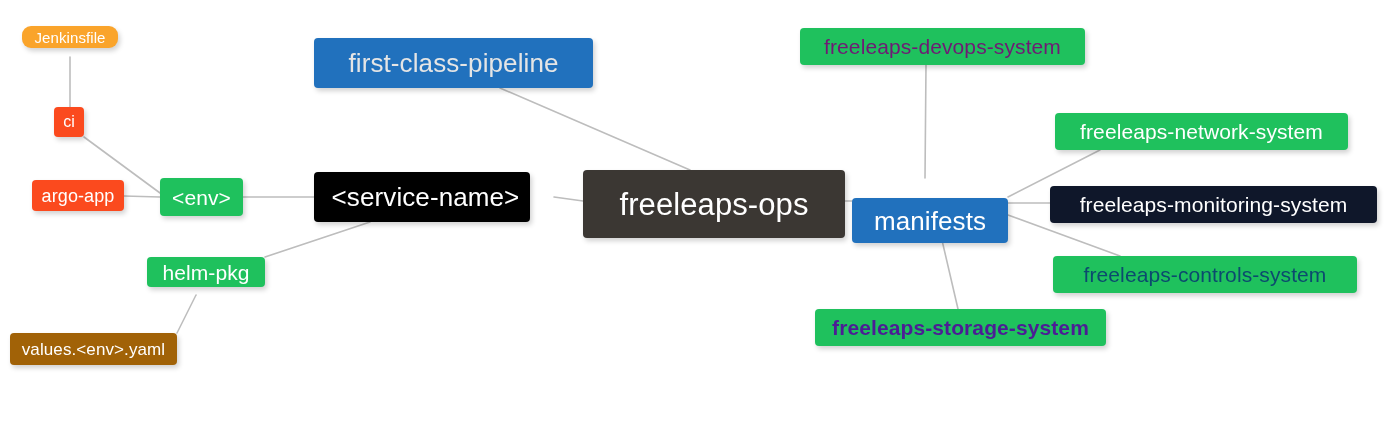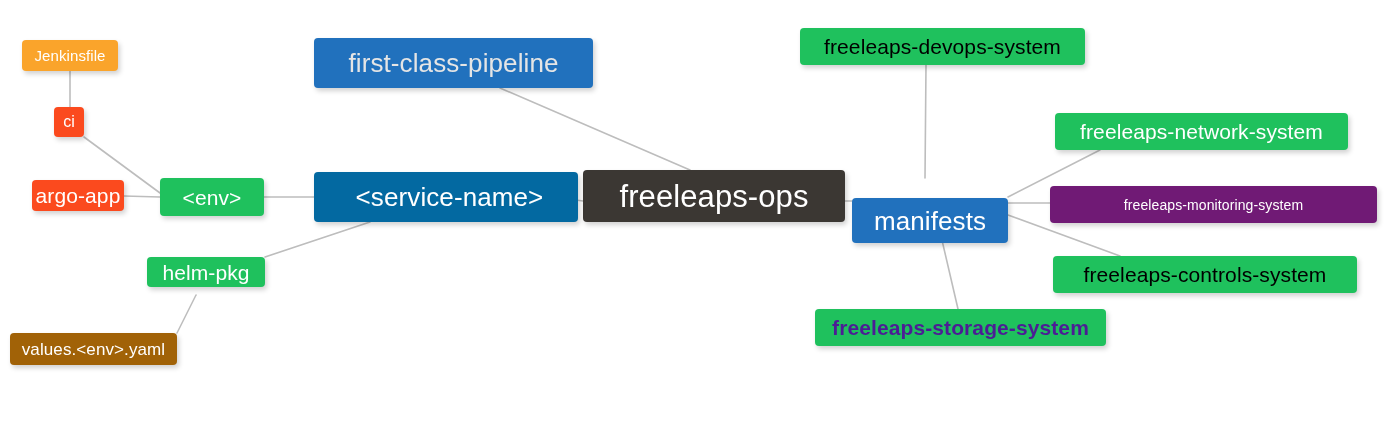--- a/index.html
+++ b/index.html
@@ -60,60 +60,60 @@
       <path d="M 500,88 L 690,170" stroke="#bdbdbd" stroke-width="1.6" fill="none" stroke-linecap="round"></path>
       <path d="M 845,201 L 852,201" stroke="#bdbdbd" stroke-width="1.6" fill="none" stroke-linecap="round"></path>
       <path d="M 925,178 L 926,65" stroke="#bdbdbd" stroke-width="1.6" fill="none" stroke-linecap="round"></path>
       <path d="M 1008,197 L 1100,150" stroke="#bdbdbd" stroke-width="1.6" fill="none" stroke-linecap="round"></path>
       <path d="M 1008,203 L 1050,203" stroke="#bdbdbd" stroke-width="1.6" fill="none" stroke-linecap="round"></path>
       <path d="M 1008,215 L 1120,256" stroke="#bdbdbd" stroke-width="1.6" fill="none" stroke-linecap="round"></path>
       <path d="M 938,223 L 958,309" stroke="#bdbdbd" stroke-width="1.6" fill="none" stroke-linecap="round"></path>
     </svg>
 
   <div id="node-layer">
-      <div class="node" style="left: 583px; top: 170px; width: 262px; height: 52px; background: rgb(59, 55, 51); font-size: 31px; color: rgb(255, 255, 255);">
+      <div class="node" style="left: 583px; top: 170px; width: 262px; height: 68px; background: rgb(59, 55, 51); font-size: 31px; color: rgb(255, 255, 255);">
         <span class="node-label">freeleaps-ops</span>
       </div>
-      <div class="node" style="left: 314px; top: 172px; width: 264px; height: 50px; background: #0369a1; font-size: 26px; color: rgb(255, 255, 255); padding-left: 17px;">
+      <div class="node" style="left: 314px; top: 172px; width: 216px; height: 50px; background: #000000; font-size: 26px; color: rgb(255, 255, 255); padding-left: 17px;">
         <span class="node-label">&lt;service-name&gt;</span>
       </div>
       <div class="node" style="left: 852px; top: 178px; width: 156px; height: 45px; background: rgb(33, 113, 189); font-size: 26px; color: rgb(255, 255, 255); margin-top: 20px;">
         <span class="node-label">manifests</span>
       </div>
       <div class="node" style="left: 314px; top: 38px; width: 279px; height: 50px; background: rgb(33, 113, 189); font-size: 26px; color: #e5e5e5;">
         <span class="node-label">first-class-pipeline</span>
       </div>
-      <div class="node" style="left: 160px; top: 178px; width: 104px; height: 38px; background: rgb(31, 193, 93); font-size: 21px; color: rgb(255, 255, 255);">
+      <div class="node" style="left: 160px; top: 178px; width: 83px; height: 38px; background: rgb(31, 193, 93); font-size: 21px; color: rgb(255, 255, 255);">
         <span class="node-label">&lt;env&gt;</span>
       </div>
       <div class="node" style="left: 147px; top: 257px; width: 118px; height: 30px; background: rgb(31, 193, 93); font-size: 21px; color: rgb(255, 255, 255);">
         <span class="node-label">helm-pkg</span>
       </div>
-      <div class="node" style="left: 32px; top: 180px; width: 92px; height: 31px; background: rgb(251, 74, 30); font-size: 21px; color: rgb(255, 255, 255);">
+      <div class="node" style="left: 32px; top: 180px; width: 92px; height: 31px; background: rgb(251, 74, 30); font-size: 18px; color: rgb(255, 255, 255);">
         <span class="node-label">argo-app</span>
       </div>
       <div class="node" style="left: 54px; top: 107px; width: 30px; height: 30px; background: rgb(251, 74, 30); font-size: 16px; color: rgb(255, 255, 255);">
         <span class="node-label">ci</span>
       </div>
-      <div class="node" style="left: 22px; top: 40px; width: 96px; height: 31px; background: rgb(250, 164, 43); font-size: 15px; color: rgb(255, 255, 255);">
+      <div class="node" style="left: 22px; top: 26px; width: 96px; height: 22px; background: rgb(250, 164, 43); font-size: 15px; color: rgb(255, 255, 255); border-radius: 9px;">
         <span class="node-label">Jenkinsfile</span>
       </div>
       <div class="node" style="left: 10px; top: 333px; width: 167px; height: 32px; background: #a16207; font-size: 17px; color: rgb(255, 255, 255);">
         <span class="node-label">values.&lt;env&gt;.yaml</span>
       </div>
-      <div class="node" style="left: 800px; top: 28px; width: 285px; height: 37px; background: rgb(31, 193, 93); font-size: 21px; color: #000000;">
+      <div class="node" style="left: 800px; top: 28px; width: 285px; height: 37px; background: rgb(31, 193, 93); font-size: 21px; color: #701a75;">
         <span class="node-label">freeleaps-devops-system</span>
       </div>
       <div class="node" style="left: 1055px; top: 113px; width: 293px; height: 37px; background: rgb(31, 193, 93); font-size: 21px; color: rgb(255, 255, 255); justify-content: center;">
         <span class="node-label">freeleaps-network-system</span>
       </div>
-      <div class="node" style="left: 1050px; top: 186px; width: 327px; height: 37px; background: #701a75; font-size: 14px; color: rgb(255, 255, 255); justify-content: center;">
+      <div class="node" style="left: 1050px; top: 186px; width: 327px; height: 37px; background: #0f172a; font-size: 21px; color: rgb(255, 255, 255); justify-content: center;">
         <span class="node-label">freeleaps-monitoring-system</span>
       </div>
-      <div class="node" style="left: 1053px; top: 256px; width: 304px; height: 37px; background: rgb(31, 193, 93); font-size: 21px; color: #000000;">
+      <div class="node" style="left: 1053px; top: 256px; width: 304px; height: 37px; background: rgb(31, 193, 93); font-size: 21px; color: #0c4a6e;">
         <span class="node-label">freeleaps-controls-system</span>
       </div>
       <div class="node" style="left: 815px; top: 309px; width: 291px; height: 37px; background: rgb(31, 193, 93); font-size: 21px; color: #4c1d95; font-weight: bold;">
         <span class="node-label">freeleaps-storage-system</span>
       </div>
     </div>
 
 </div>
 
 </body></html>

